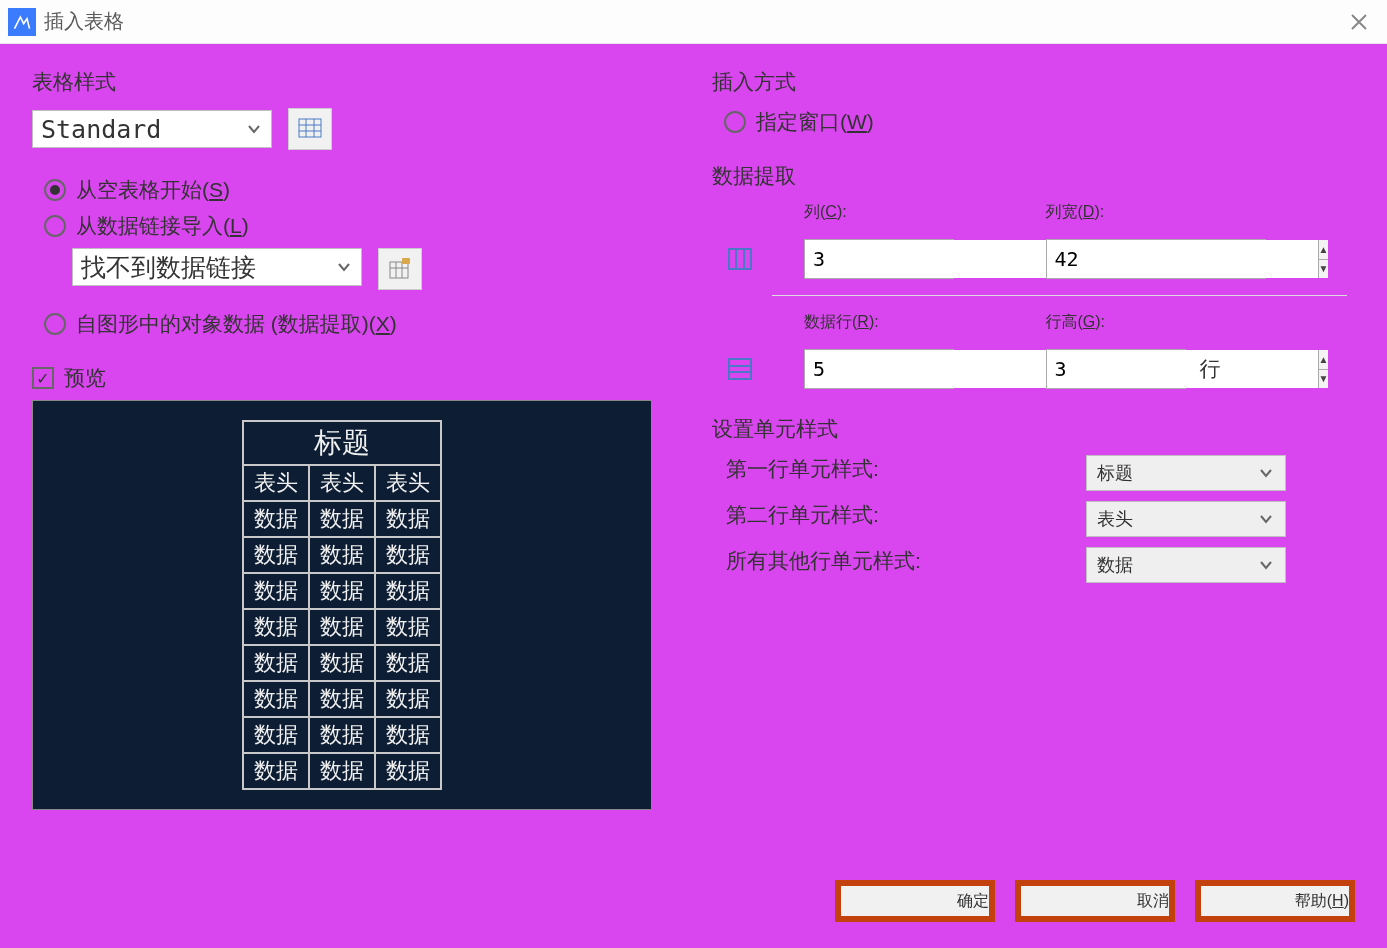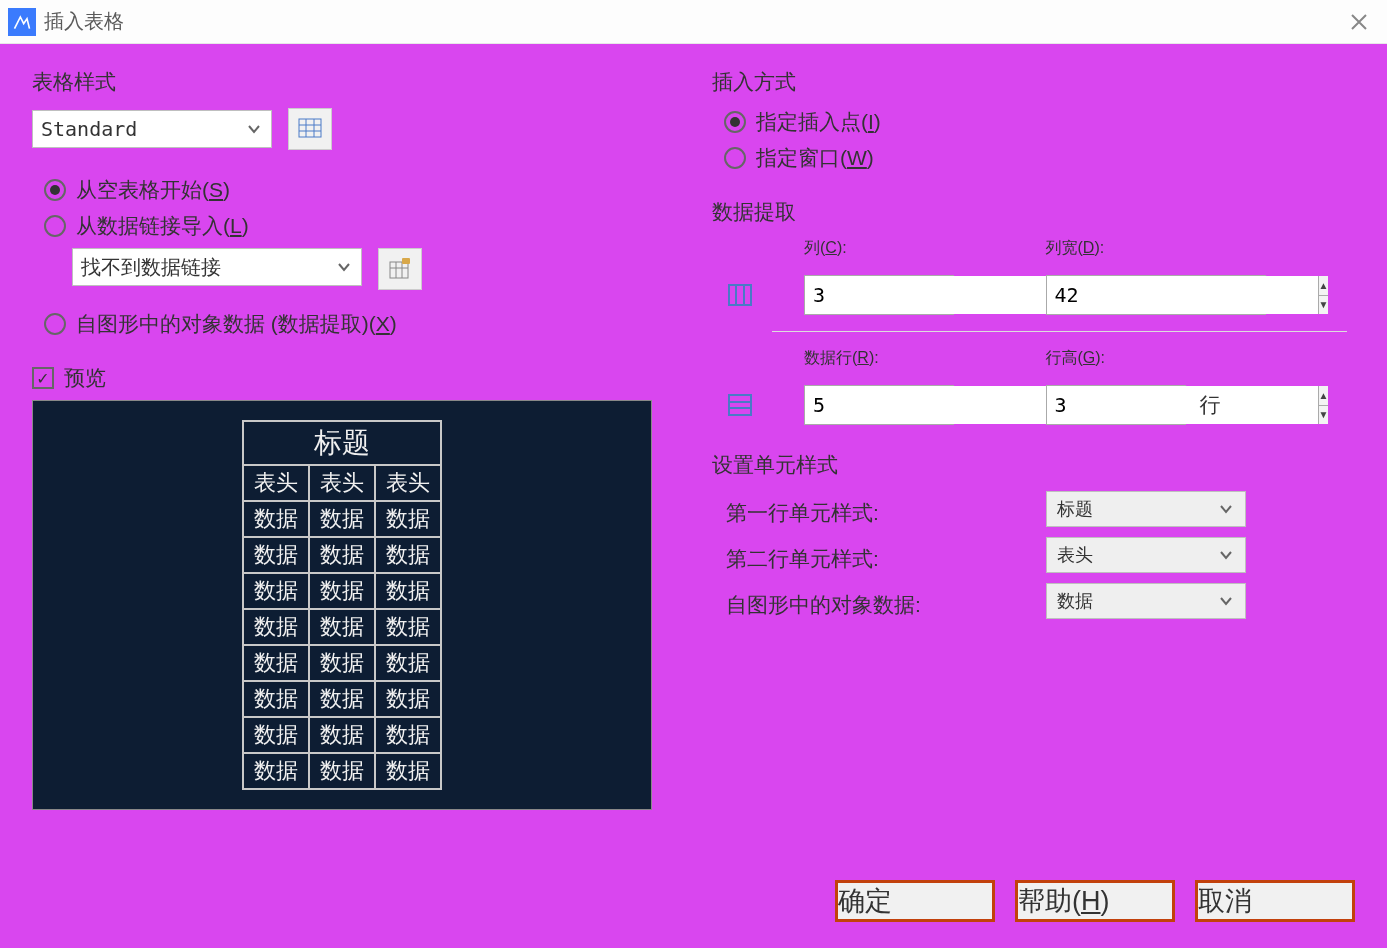--- a/index.html
+++ b/index.html
@@ -51,21 +51,21 @@
 .group-label { font-size: 21px; color: #333; margin-bottom: 12px; }
 .row { display: flex; align-items: center; margin-bottom: 12px; }
 .combo {
   height: 38px;
   background: #fff;
   border: 1px solid #bfbfbf;
   display: flex;
   align-items: center;
   padding: 0 8px;
   font-family: "Consolas", "SimSun", monospace;
-  font-size: 20px;
+  font-size: 25px;
 }
 .combo-text { flex: 1; }
 .chevron {
   width: 18px; height: 18px;
   display: inline-flex; align-items: center; justify-content: center;
   color: #666;
 }
 .icon-btn {
   width: 44px; height: 42px;
   background: #f1f1f1;
@@ -146,37 +146,37 @@
   font-size:10px; color:#444; cursor:pointer;
   background:#f3f3f3;
 }
 .spin-up { border-bottom:1px solid #aaa; }
 .mini-icon {
   width:28px; height:28px;
   display:inline-flex; align-items:center; justify-content:center;
 }
 .hr { height:1px; background:#ddd; margin: 16px 0 16px 60px; }
 .cell-style-row {
-  display:flex; align-items:flex-end; margin:10px 0 10px 14px;
+  display:flex; align-items:flex-start; margin:10px 0 10px 14px;gap:40px;
 }
 .cell-style-label { width: 320px; font-size:21px; }
 .combo-sm {
   width: 200px; height: 36px;
   background:#efefef; border:1px solid #bfbfbf;
   display:flex; align-items:center; padding:0 10px;
 }
 .footer {
   position:absolute; bottom: 26px; right: 32px;
   display:flex; gap: 20px;
 }
 .btn {
   width: 160px; height: 42px;
-  background:#f1f1f1; border:3px solid #c2410c;
-  display:flex; align-items:center; justify-content:flex-start;
-  font-size: 27px; cursor:pointer;
+  background:#f1f1f1; border:6px solid #c2410c;
+  display:flex; align-items:center; justify-content:flex-end;
+  font-size: 16px; cursor:pointer;
 }
 .section { margin-bottom: 26px; }
 </style>
 </head>
 <body>
 
 <div class="dialog">
   <div class="titlebar">
     <span class="app-icon">
       <svg viewBox="0 0 24 24">
@@ -312,24 +312,20 @@
               </tr>
         </tbody>
           </table>
       </div>
     </div>
 
     <div class="right-col">
       <div class="section">
         <div class="group-label">插入方式</div>
         <div class="radio-row">
-          <span class="radio checked"></span>
-          <span><span>指定插入点(</span><span class="underline">I</span><span>)</span></span>
-        </div>
-        <div class="radio-row">
           <span class="radio"></span>
           <span><span>指定窗口(</span><span class="underline">W</span><span>)</span></span>
         </div>
       </div>
 
       <div class="section">
         <div class="group-label">数据提取</div>
 
         <div class="field-grid">
           <div></div>
@@ -415,38 +411,38 @@
           <div class="combo-sm">
             <span class="combo-text">表头</span>
             <span class="chevron" style="margin-left:auto">
                 <svg width="14" height="14" viewBox="0 0 14 14">
                   <path d="M2 4 L7 10 L12 4" stroke="#666" stroke-width="2" fill="none"></path>
                 </svg>
               </span>
           </div>
         </div>
         <div class="cell-style-row">
-          <div class="cell-style-label">自图形中的对象数据:</div>
+          <div class="cell-style-label">所有其他行单元样式:</div>
           <div class="combo-sm">
             <span class="combo-text">数据</span>
             <span class="chevron" style="margin-left:auto">
                 <svg width="14" height="14" viewBox="0 0 14 14">
                   <path d="M2 4 L7 10 L12 4" stroke="#666" stroke-width="2" fill="none"></path>
                 </svg>
               </span>
           </div>
         </div>
       </div>
     </div>
   </div>
 
   <div class="footer">
     <div class="btn">
         <span>确定</span>
       </div>
     <div class="btn">
+        <span>取消</span>
+      </div>
+    <div class="btn">
         <span><span>帮助(</span><span class="underline">H</span><span>)</span></span>
-      </div>
-    <div class="btn">
-        <span>取消</span>
       </div>
   </div>
 </div>
 
 </body></html>

